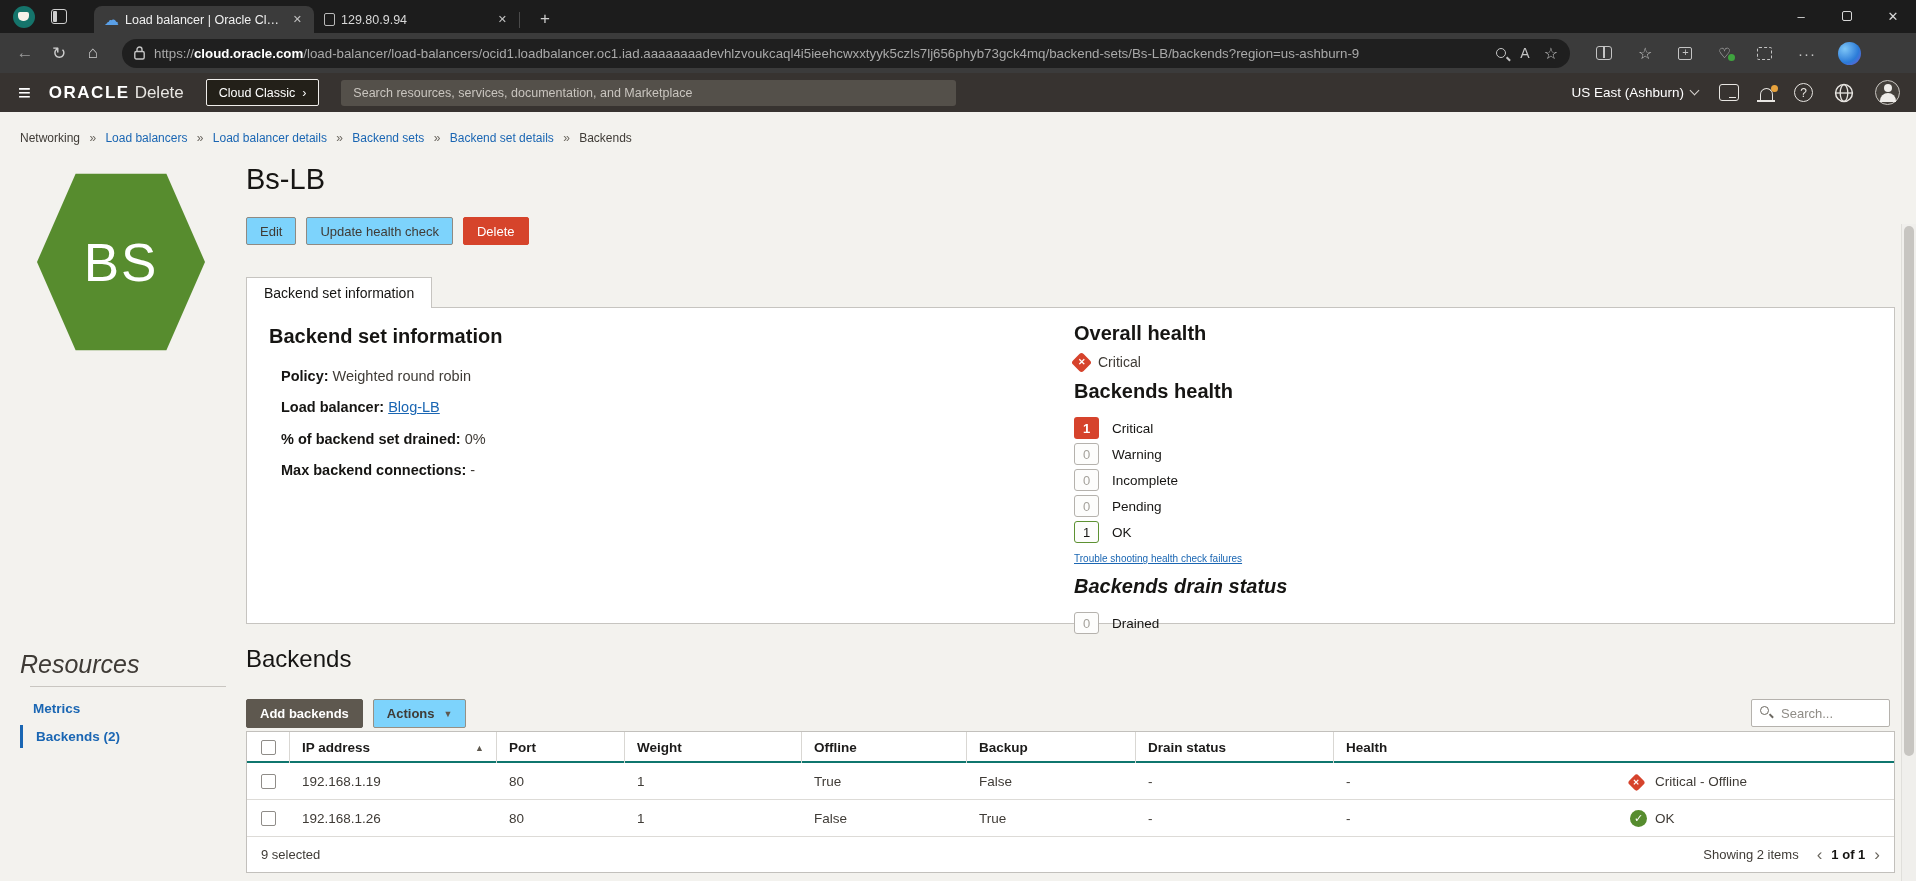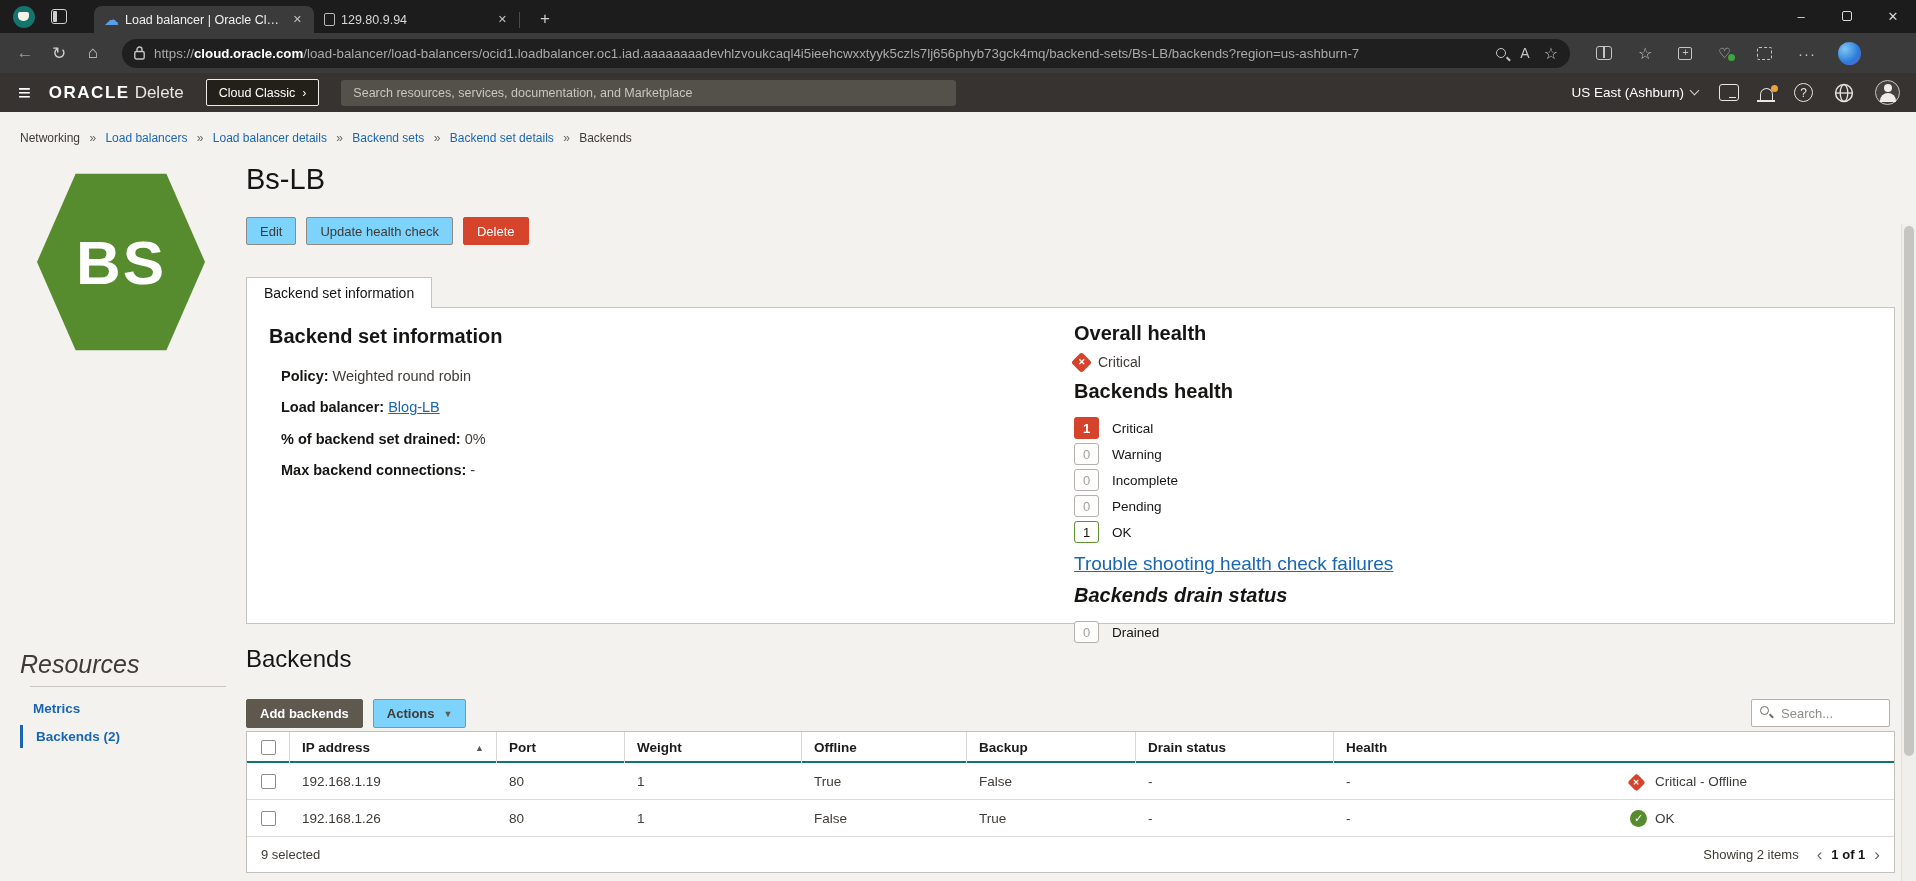--- a/index.html
+++ b/index.html
@@ -70,21 +70,21 @@
   .avatar::after { content:""; position:absolute; left:3.5px; top:12px; width:16px; height:9px; border-radius:8px 8px 0 0; background:#efedea; }
 
   
   .content { position:absolute; left:0; top:112px; width:1916px; height:769px; background:#f3f2ee; }
   .breadcrumb { position:absolute; left:20px; top:19px; font-size:12px; color:#3f3b36; }
   .crumb-link { color:#1a66b3; text-decoration:none; }
   .crumb-sep { color:#6b675f; margin:0 6px; }
   .hexagon { position:absolute; left:37px; top:58px; width:168px; height:184px; background:#578c2e;
     clip-path:polygon(0% 50%, 23% 2%, 77% 2%, 100% 50%, 77% 98%, 23% 98%);
     display:flex; align-items:center; justify-content:center; }
-  .hexagon span { color:#fff; font-size:62px; font-weight:700; letter-spacing:2px; }
+  .hexagon span { color:#fff; font-size:53px; font-weight:400; letter-spacing:2px; }
 
   .page-title { position:absolute; left:246px; top:51px; font-size:29px; color:#161513; }
   .action-row { position:absolute; left:246px; top:105px; display:flex; gap:10px; }
   .btn { height:28px; padding:0 13px; font-size:13px; display:flex; align-items:center; border-radius:2px; border:1px solid #8f8a82; background:#7dd3fc; color:#3f3b36; }
   .btn.danger { background:#d6442b; border-color:#d6442b; color:#fff; }
 
   .info-tab { position:absolute; left:246px; top:165px; height:31px; padding:0 17px; background:#fff; border:1px solid #c6c4c0; border-bottom:none; display:flex; align-items:center; font-size:14px; color:#161513; z-index:2; }
   .panel { position:absolute; left:246px; top:195px; width:1649px; height:317px; background:#fff; border:1px solid #c6c4c0; }
   .panel-left { position:absolute; left:0; top:0; width:827px; padding:17px 22px; }
   .panel-left h2, .panel-right h2 { font-size:20px; color:#161513; font-weight:700; }
@@ -98,21 +98,21 @@
   .status-line { display:flex; align-items:center; gap:9px; font-size:14px; color:#3f3b36; margin:9px 0 10px; }
   .diamond { width:15px; height:15px; background:#d6432c; border-radius:3px; transform:rotate(45deg); display:flex; align-items:center; justify-content:center; flex:none; }
   .diamond i { transform:rotate(-45deg); color:#fff; font-style:normal; font-size:9px; font-weight:700; line-height:1; }
   .badge-row { display:flex; align-items:center; gap:13px; margin-bottom:4px; }
   .badge-row.first { margin-top:14px; }
   .cbadge { width:25px; height:22px; border-radius:3px; display:flex; align-items:center; justify-content:center; font-size:13px; }
   .cbadge.critical { background:#d6432c; color:#fff; font-weight:700; }
   .cbadge.zero { background:#fdfdfc; border:1px solid #b5b2ad; color:#a5a29c; }
   .cbadge.ok { background:#fdfdfc; border:1px solid #5d9132; color:#161513; }
   .badge-label { font-size:13.5px; color:#161513; }
-  .ts-link { display:inline-block; margin-top:6px; font-size:19px; color:#1a66b3; text-decoration:underline; }
+  .ts-link { display:inline-block; margin-top:6px; font-size:10px; color:#1a66b3; text-decoration:underline; }
 
   
   .res-heading { position:absolute; left:20px; top:538px; font-size:25px; color:#3f3b36;font-style:italic; }
   .res-divider { position:absolute; left:30px; top:574px; width:196px; height:1px; background:#c9c6c1; }
   .res-item { position:absolute; left:20px; font-size:13.5px; font-weight:700; color:#1a66b3; padding:4px 0 4px 13px; }
   .res-item.metrics { top:585px; }
   .res-item.active { top:613px; border-left:3px solid #1a66b3; }
 
   
   .bk-heading { position:absolute; left:246px; top:533px; font-size:24px; color:#161513; }
@@ -175,21 +175,21 @@
 
 <div class="toolbar">
   <span class="nav-glyph dim" style="margin-left:8px;">←</span>
   <span class="nav-glyph">↻</span>
   <span class="nav-glyph">⌂</span>
   <div class="urlpill">
     <svg class="lock-svg" width="11" height="14" viewBox="0 0 11 14">
       <rect x="0.8" y="5.5" width="9.4" height="7.5" rx="1.5" fill="none" stroke="#c4c4c4" stroke-width="1.4"></rect>
       <path d="M3 5.5 V3.5 a2.5 2.5 0 0 1 5 0 V5.5" fill="none" stroke="#c4c4c4" stroke-width="1.4"></path>
     </svg>
-    <span class="url-text"><span>https://</span><span class="url-domain">cloud.oracle.com</span><span>/load-balancer/load-balancers/ocid1.loadbalancer.oc1.iad.aaaaaaaadevhlzvoukcaql4i5ieehcwxxtyyk5czls7lj656phyb73gck4mq/backend-sets/Bs-LB/backends?region=us-ashburn-7</span></span>
+    <span class="url-text"><span>https://</span><span class="url-domain">cloud.oracle.com</span><span>/load-balancer/load-balancers/ocid1.loadbalancer.oc1.iad.aaaaaaaadevhlzvoukcaql4i5ieehcwxxtyyk5czls7lj656phyb73gck4mq/backend-sets/Bs-LB/backends?region=us-ashburn-9</span></span>
     <span class="pill-ic mag"></span>
     <span class="pill-ic readaloud">A</span>
     <span class="pill-ic staric">☆</span>
   </div>
   <span class="tool-ic split-ic"></span>
   <span class="tool-ic staric">☆</span>
   <span class="tool-ic coll-ic"></span>
   <span class="tool-ic heart-ic">♡</span>
   <span class="tool-ic shot-ic"></span>
   <span class="tool-ic dots-ic">···</span>

